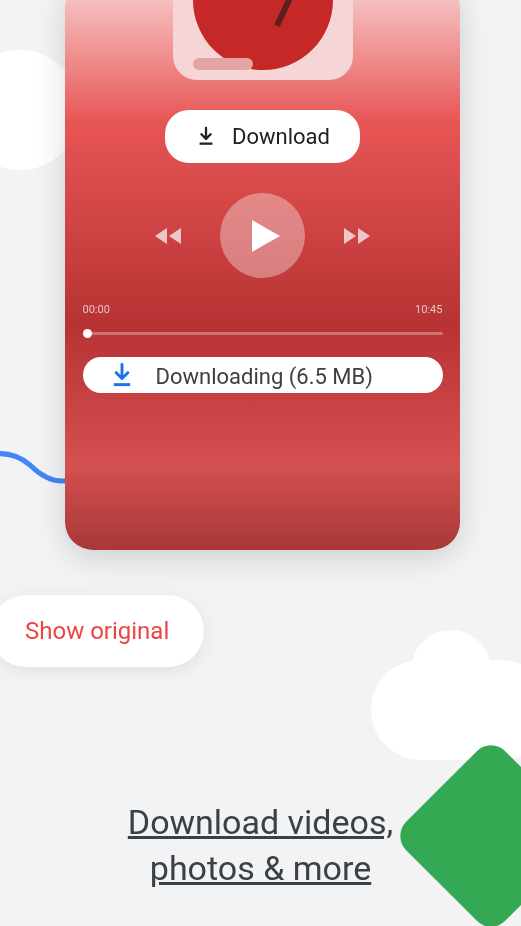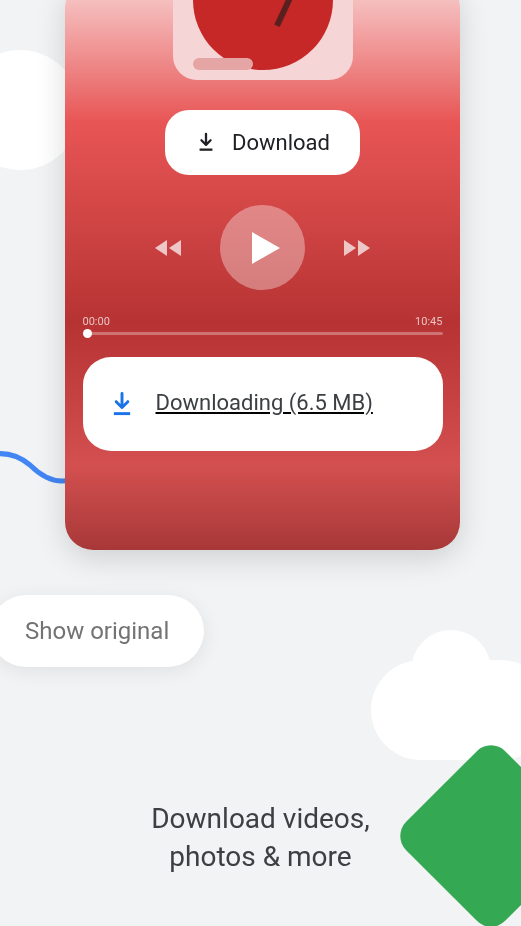--- a/index.html
+++ b/index.html
@@ -116,21 +116,21 @@
       width: 6px;
       height: 90px;
       background: #5a2020;
       transform: rotate(25deg);
       z-index: 1;
     }
     .download-btn {
       margin-top: 30px;
       background: white;
       border-radius: 24px;
-      padding: 20px 30px;
+      padding: 14px 30px;
       display: flex;
       align-items: center;
       gap: 15px;
       cursor: pointer;
     }
     .download-btn-icon {
       width: 22px;
       height: 22px;
     }
     .download-btn-text {
@@ -162,21 +162,21 @@
     }
     .seek-container {
       margin-top: 25px;
       width: 360px;
     }
     .time-row {
       display: flex;
       justify-content: space-between;
       font-size: 11px;
       color: rgba(255,255,255,0.7);
-      margin-bottom: 4px;
+      margin-bottom: 16px;
     }
     .seek-bar {
       width: 100%;
       height: 3px;
       background: rgba(255,255,255,0.3);
       border-radius: 2px;
       position: relative;
       cursor: pointer;
     }
     .seek-bar::before {
@@ -186,26 +186,25 @@
       top: -3px;
       width: 9px;
       height: 9px;
       background: white;
       border-radius: 50%;
     }
     .downloading-card {
       margin-top: 22px;
       background: white;
       border-radius: 28px;
-      padding: 33px 25px;
-      display: flex;
-      align-items: flex-start;
+      padding: 4px 25px;
+      display: flex;
+      align-items: flex-end;
       gap: 20px;
       width: 360px;
-      text-decoration: underline;
     }
     .downloading-icon {
       width: 28px;
       height: 28px;
       flex-shrink: 0;
     }
     .downloading-text {
       font-size: 22px;
       color: #3c4043;
     }
@@ -220,33 +219,34 @@
       display: flex;
       align-items: center;
       gap: 12px;
     }
     .saved-data-label {
       font-size: 24px;
       color: #202124;
     }
     .show-original {
       font-size: 24px;
-      color: #737373;
+      color: #ef4444;
       cursor: pointer;
     }
     .promo-text {
       position: absolute;
       top: 800px;
       left: 0;
       right: 0;
       text-align: center;
-      font-size: 28px;
+      font-size: 34px;
       color: #3c4043;
       line-height: 1.35;
       font-weight: 400;
+      text-decoration: underline;
     }
   </style>
 </head>
 <body>
 
 <div class="background">
   <div class="cloud1"></div>
   <div class="cloud2"></div>
   <div class="green-shape"></div>
   <svg class="blue-swoosh" viewBox="0 0 120 80">

